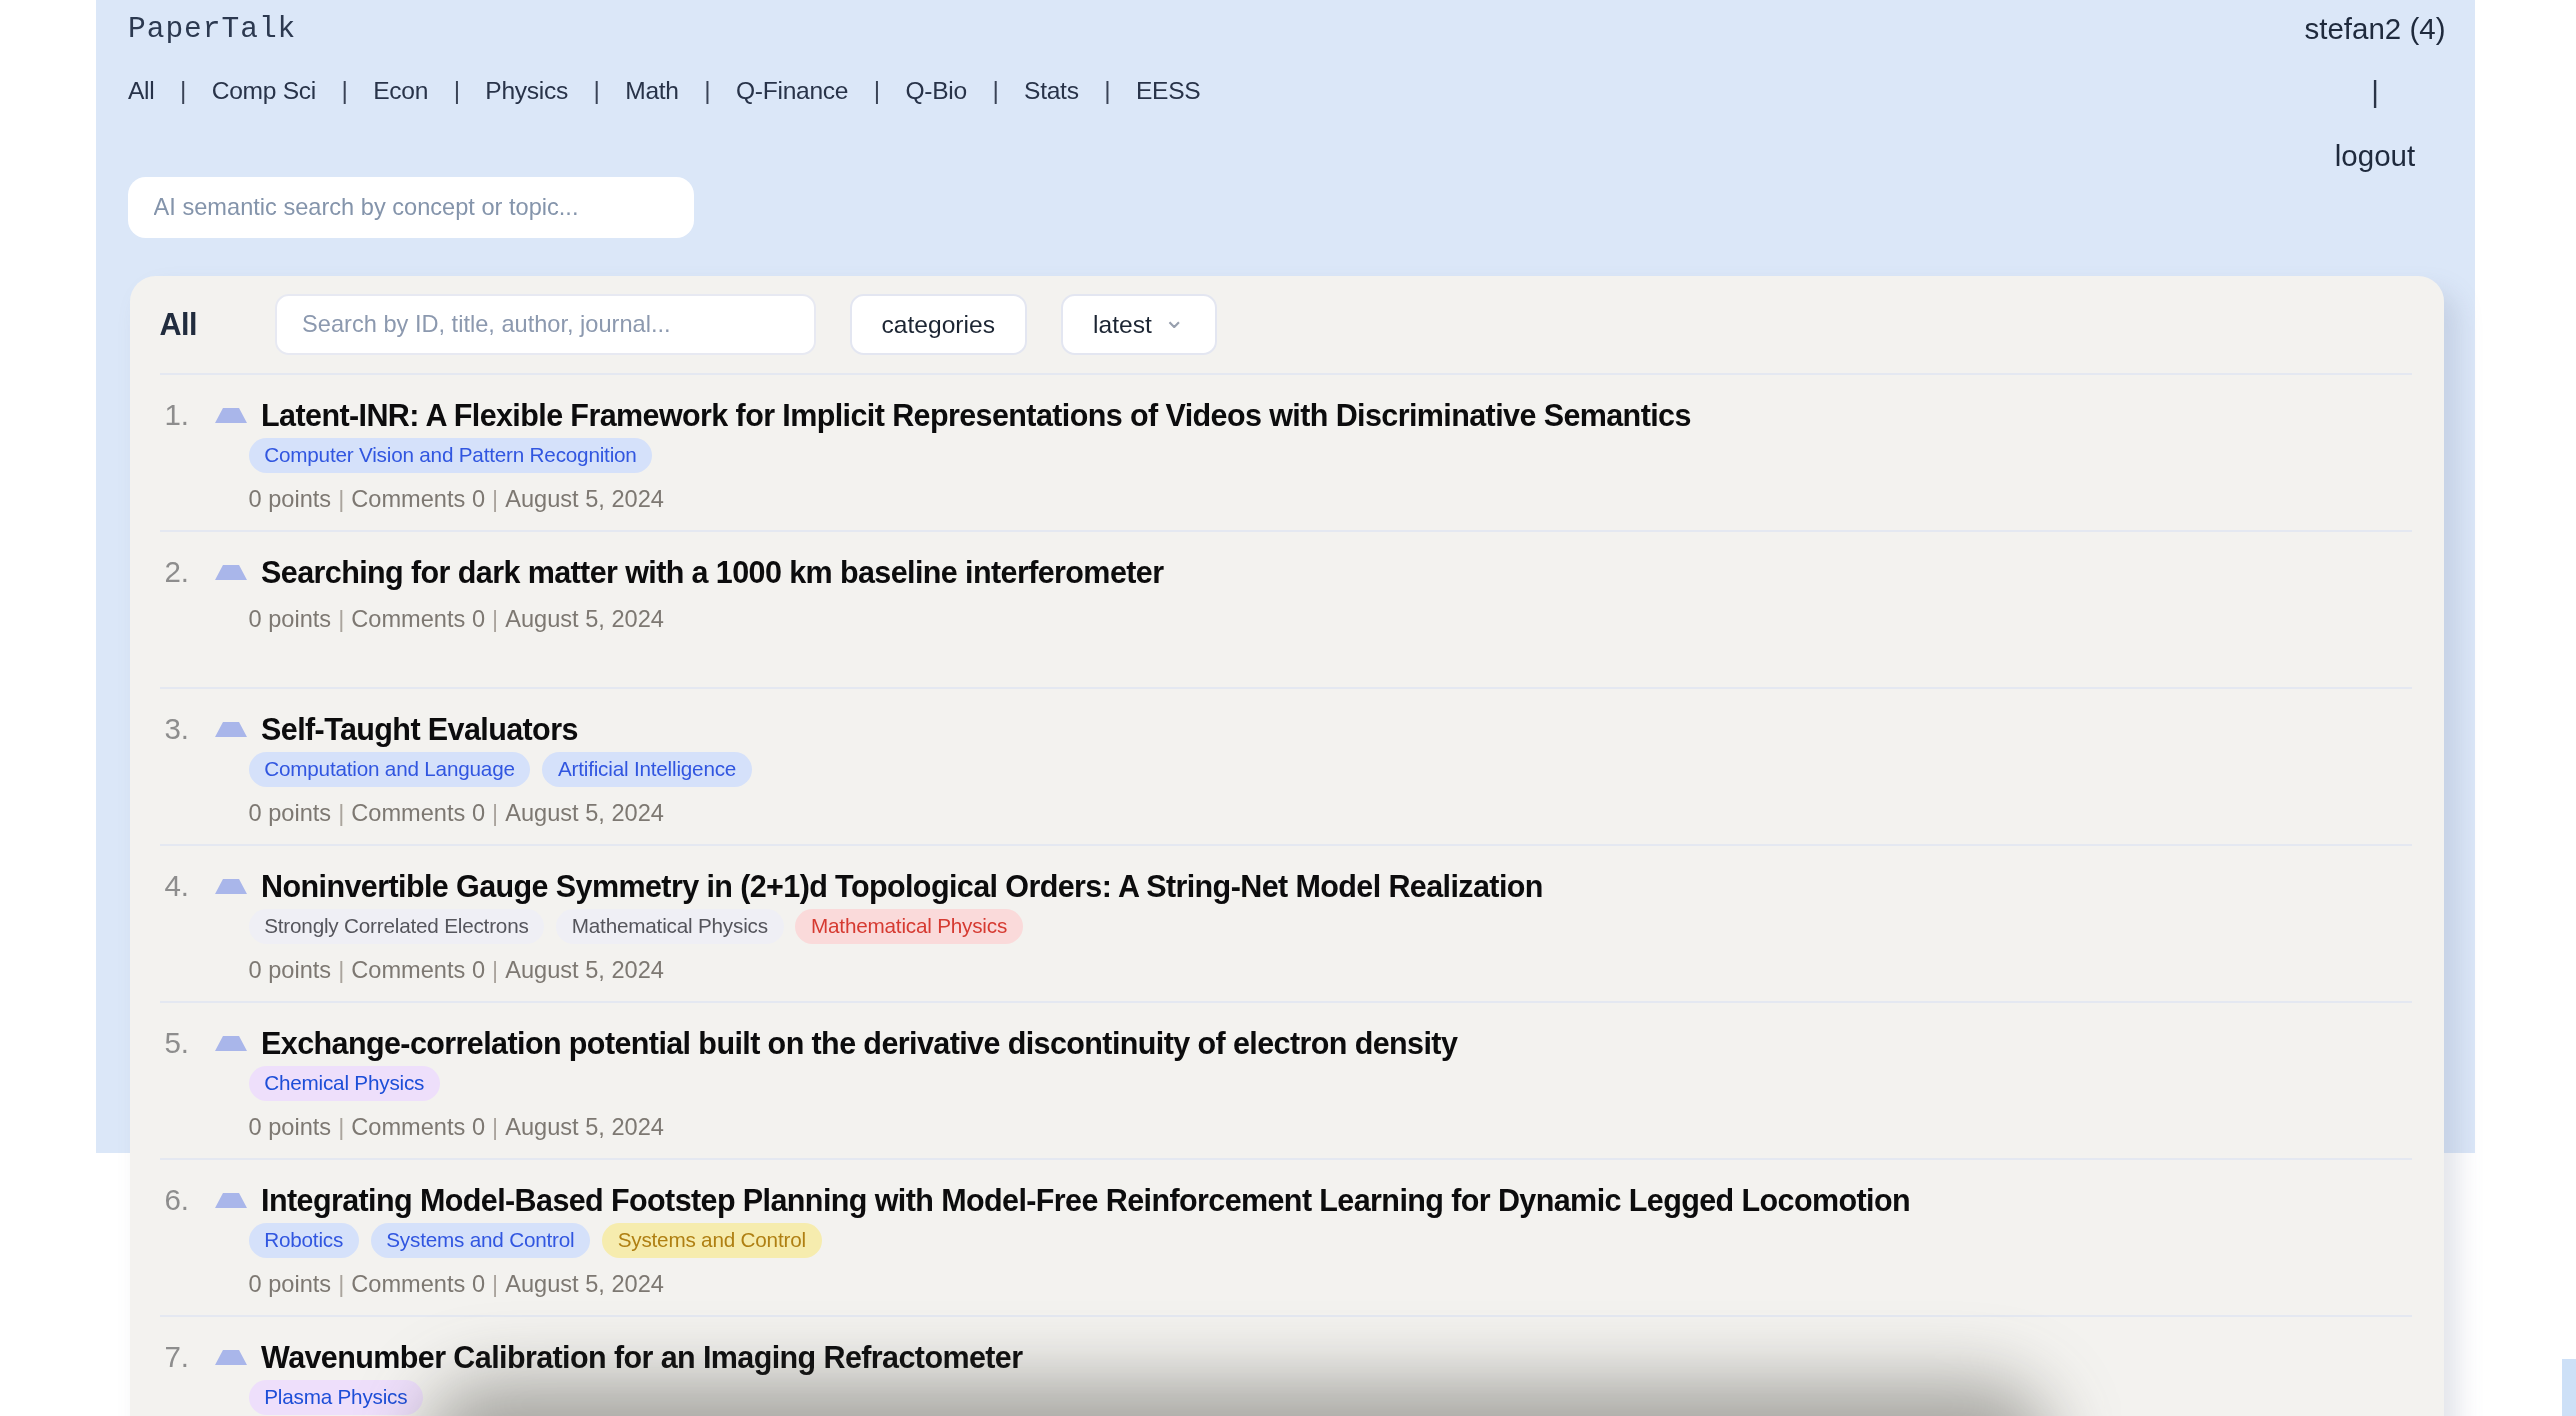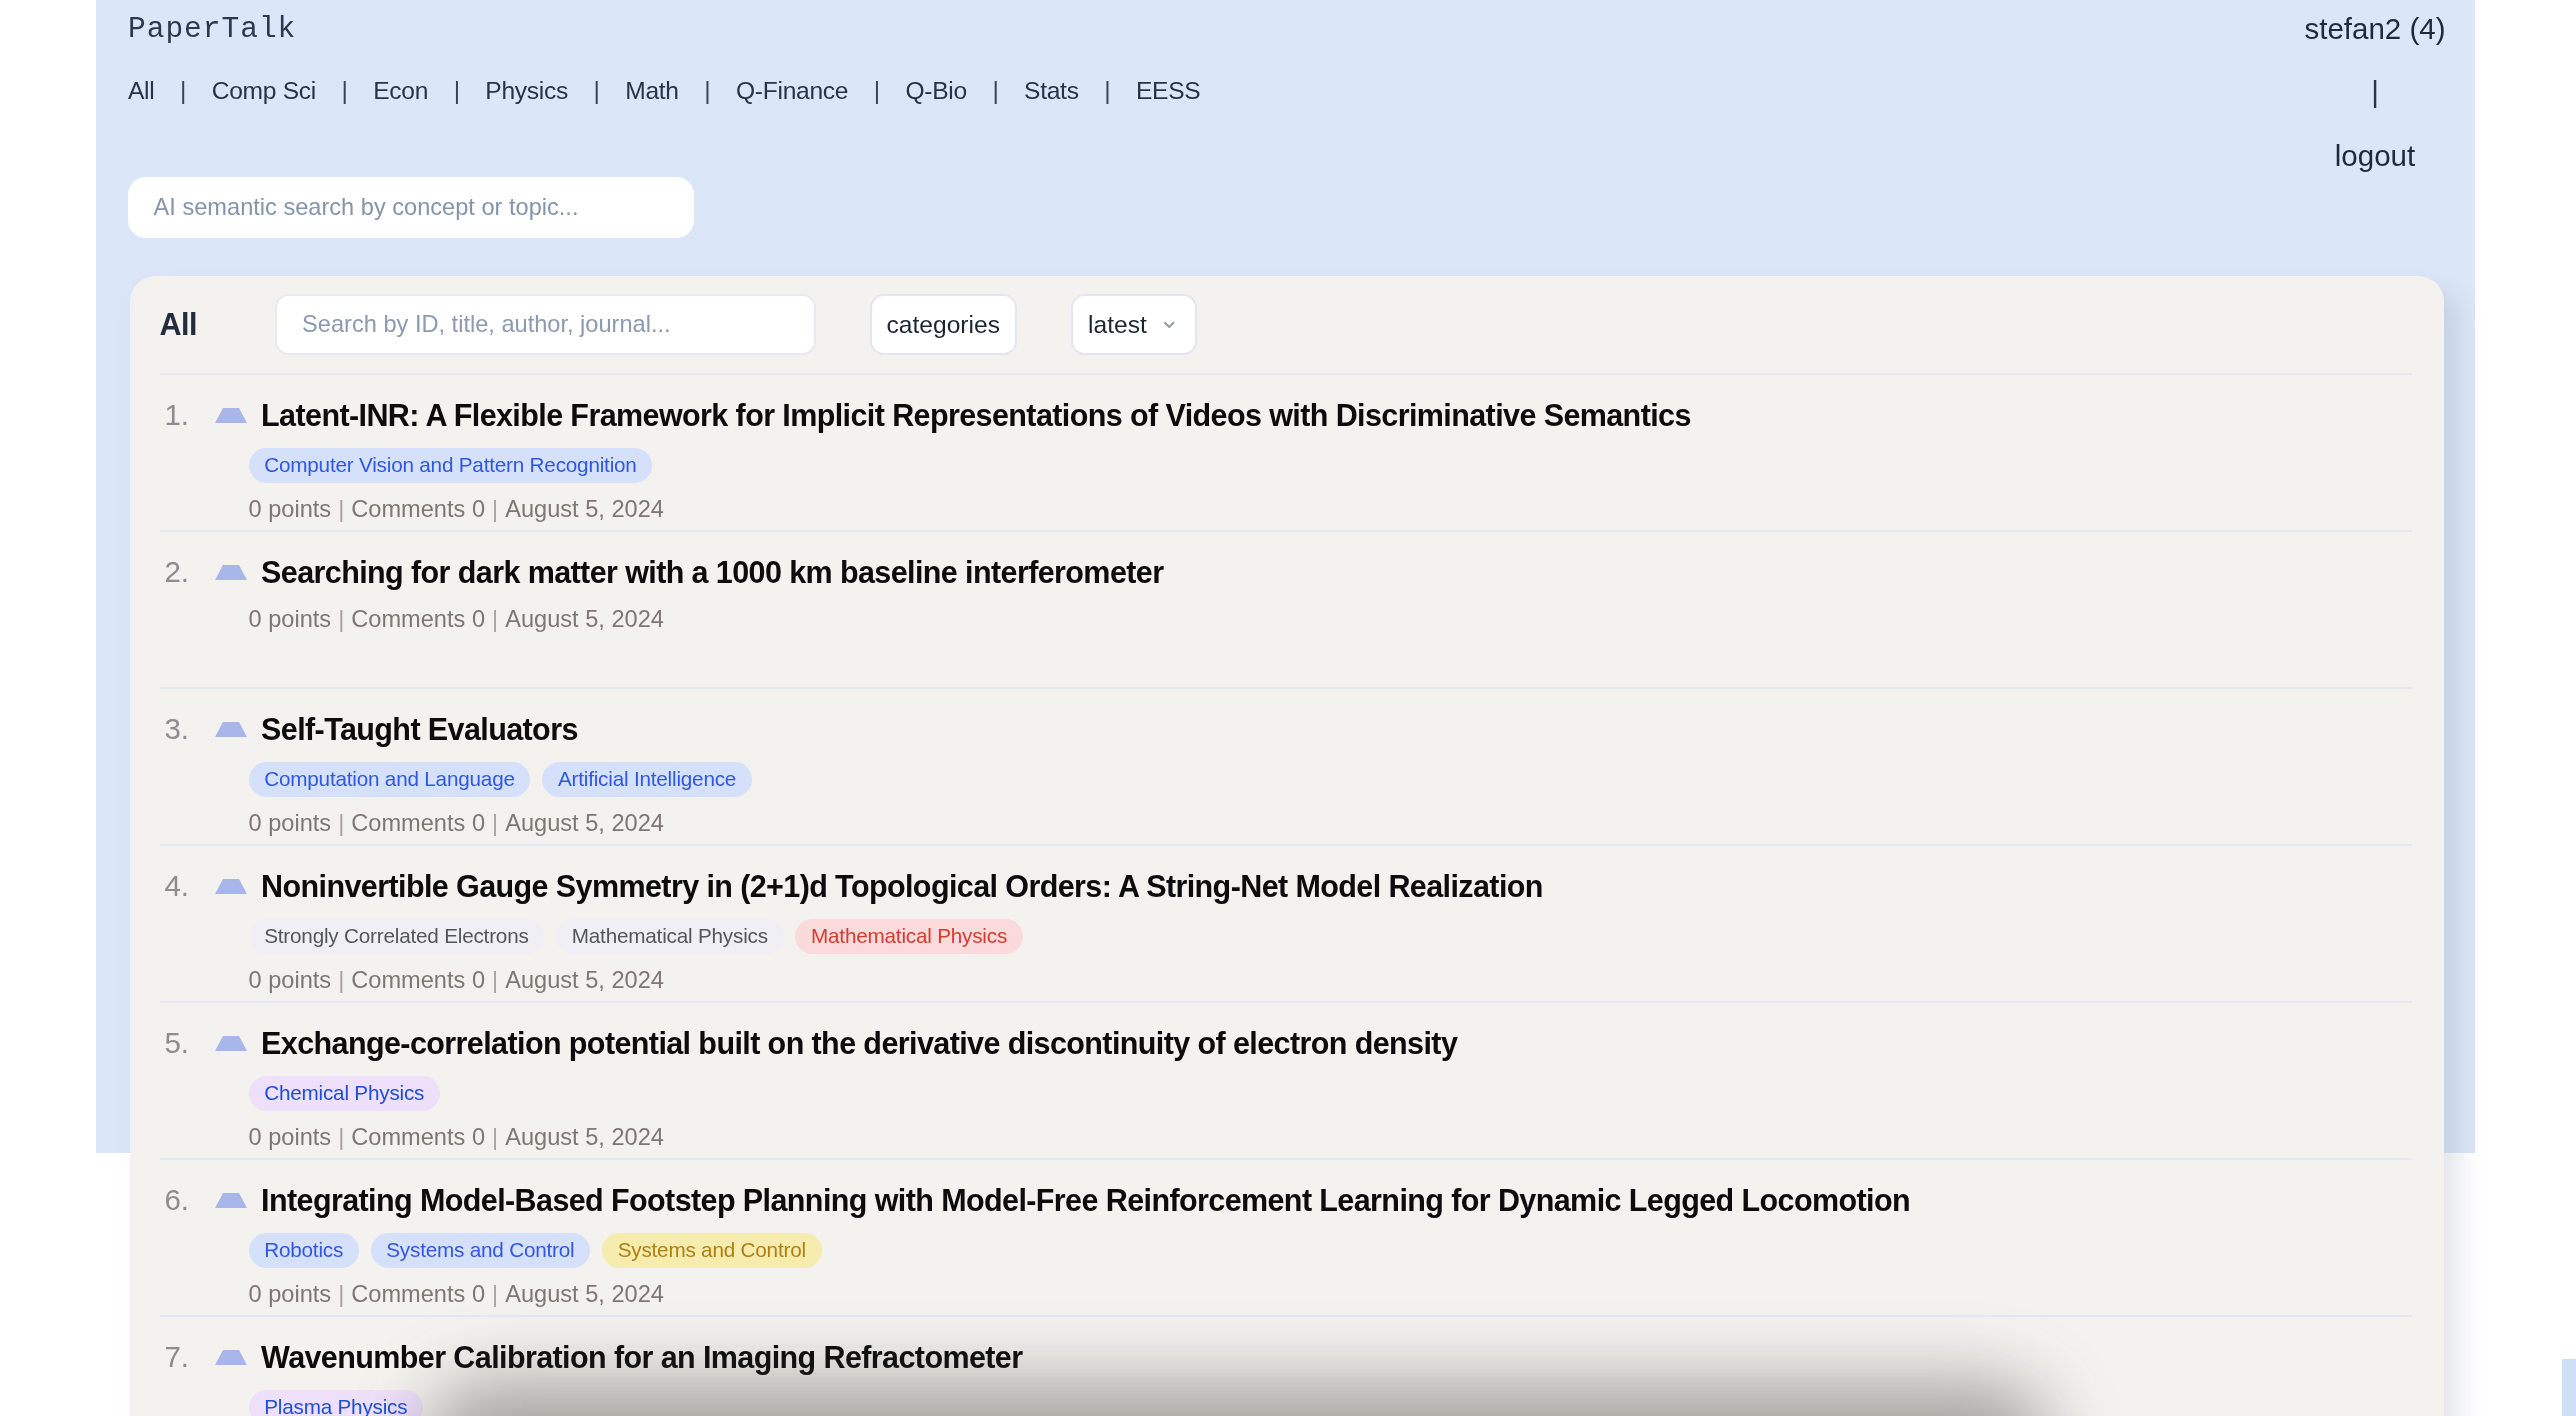--- a/index.html
+++ b/index.html
@@ -67,25 +67,25 @@
   }
   .id-search {
     margin-left: 52px; width: 541px; height: 61px;
     box-sizing: border-box;
     background: #ffffff; border: 2px solid #e7e9f2; border-radius: 13.8px;
     padding: 0 25.6px; font-size: 23.6px; color: #39455e;
     font-family: "Liberation Sans", sans-serif; outline: none;
   }
   .id-search::placeholder { color: #8c99af; opacity: 1; }
   .head-btn {
-    margin-left: 54px; height: 61px;
+    margin-left: 34px; height: 61px;
     display: flex; align-items: center; justify-content: flex-start; gap: 11.8px;
     background: #ffffff; border: 2px solid #e3e6f1; border-radius: 13.8px;
     font-size: 24.6px; color: #1c2533; cursor: pointer;
-    box-sizing: border-box; padding: 0 15px;
+    box-sizing: border-box; padding: 0 30px;
     font-family: "Liberation Sans", sans-serif;
   }
   .chevron {
     font-size: 25.6px; color: #98a0ae; line-height: 9.8px;
     position: relative; top: -4.9px;
   }
   
   .list { }
   .item {
     height: 157px;
@@ -108,21 +108,21 @@
     border-left: 8.9px solid transparent;
     border-right: 8.9px solid transparent;
     border-bottom: 15.7px solid #a9b6ea;
   }
   .item-title {
     margin-left: 13.8px;
     font-size: 30.5px; font-weight: 700; color: #0c0c0d;
     letter-spacing: -0.6px; white-space: nowrap; cursor: pointer;
   }
   .tag-row {
-    margin-left: 89px; margin-top: 12px;
+    margin-left: 89px; margin-top: 2px;
     display: flex; gap: 11.8px; height: 35px; align-items: flex-start;
   }
   .tag {
     height: 35px; display: inline-flex; align-items: center;
     padding: 0 15.7px; border-radius: 17.7px;
     font-size: 20.7px; letter-spacing: -0.2px; white-space: nowrap; cursor: pointer;
   }
   .tag-blue   { background: #d5e1fa; color: #3156e0; }
   .tag-gray   { background: #efeff5; color: #55555c; }
   .tag-red    { background: #fadada; color: #d63a31; }

